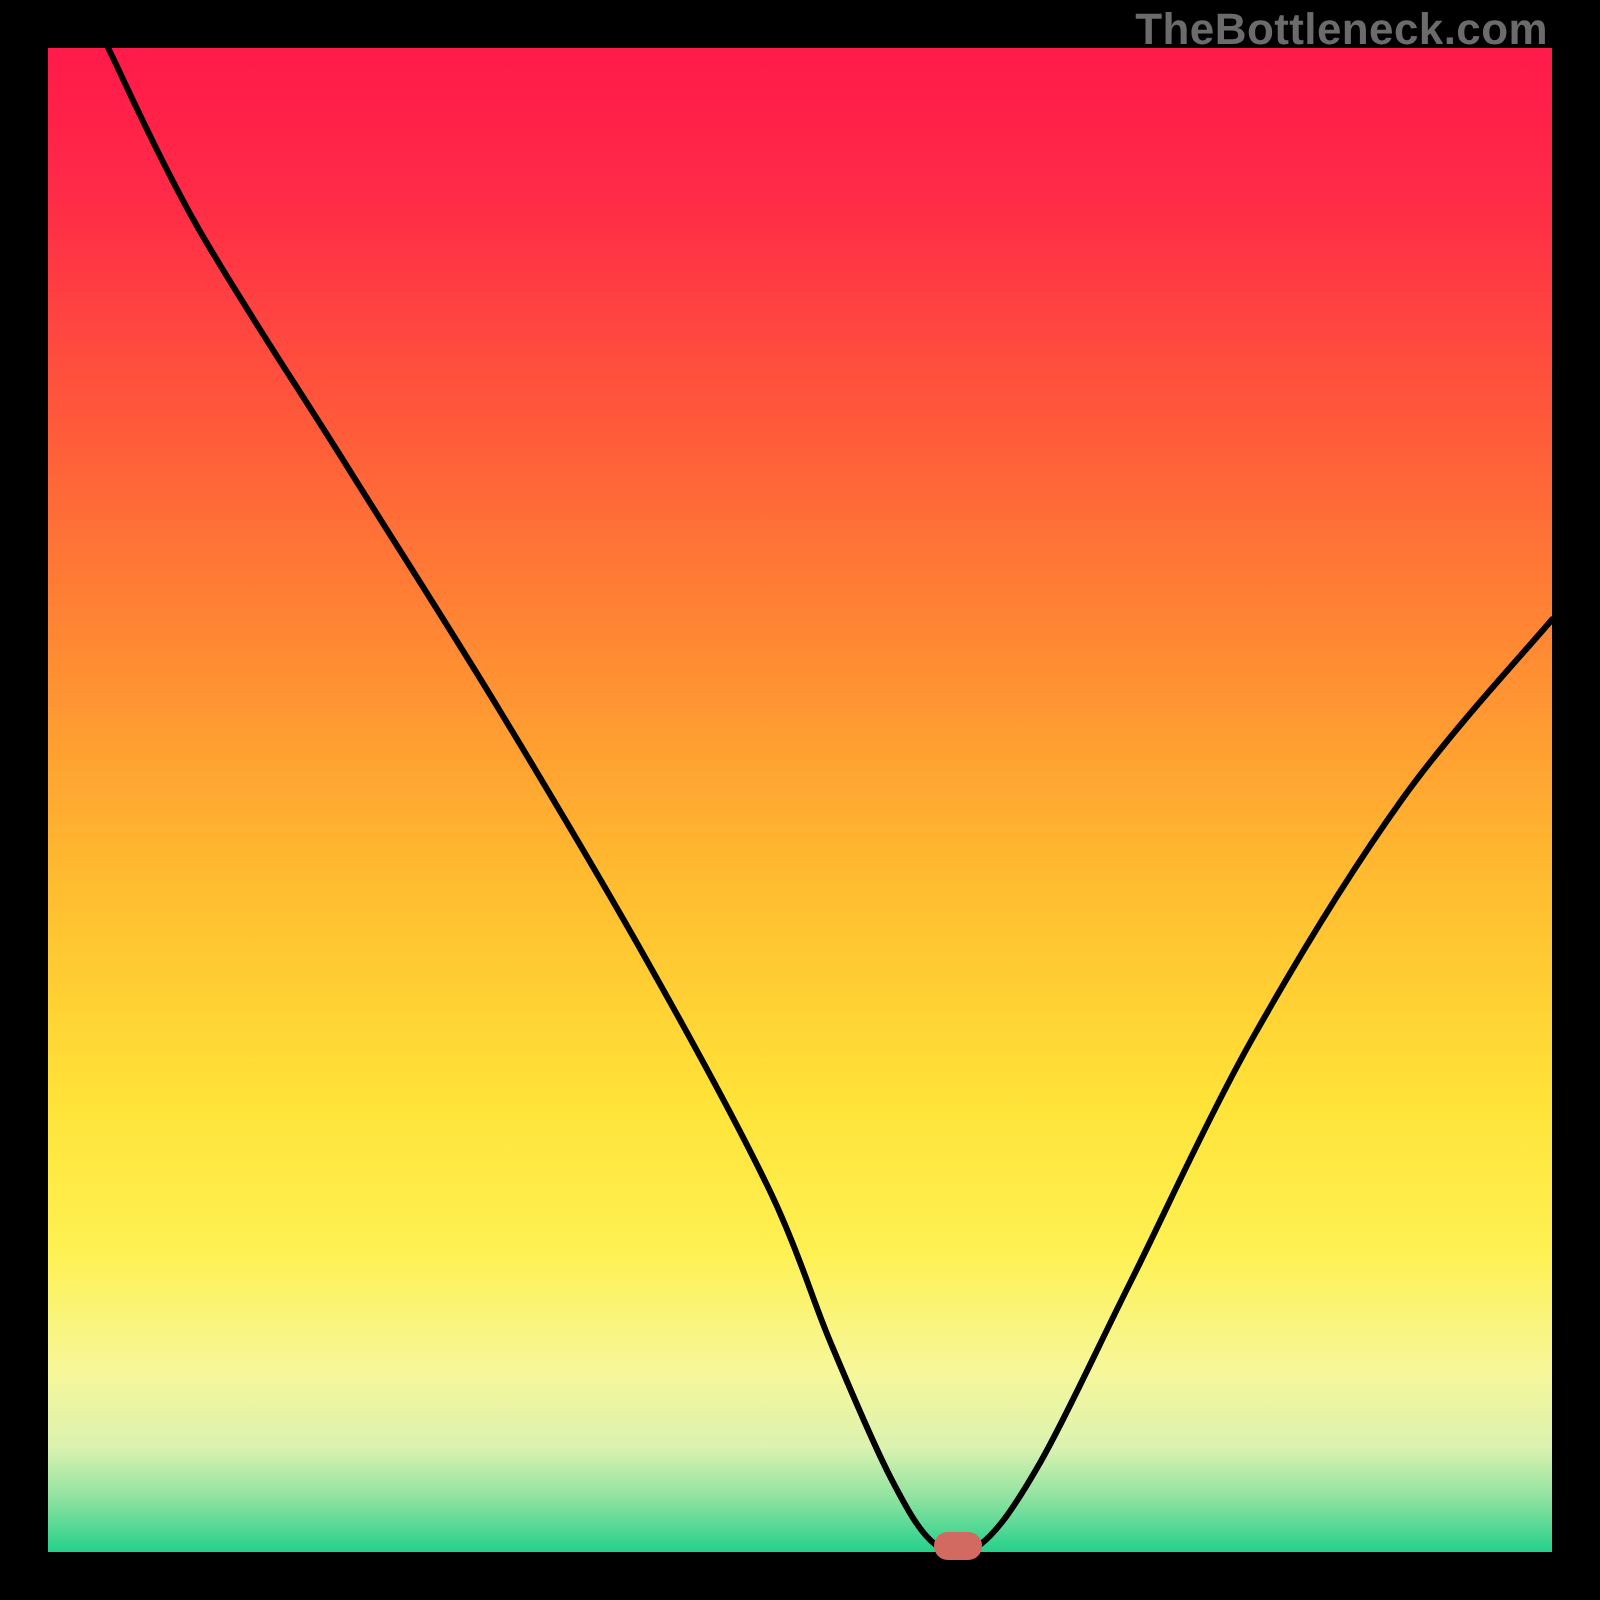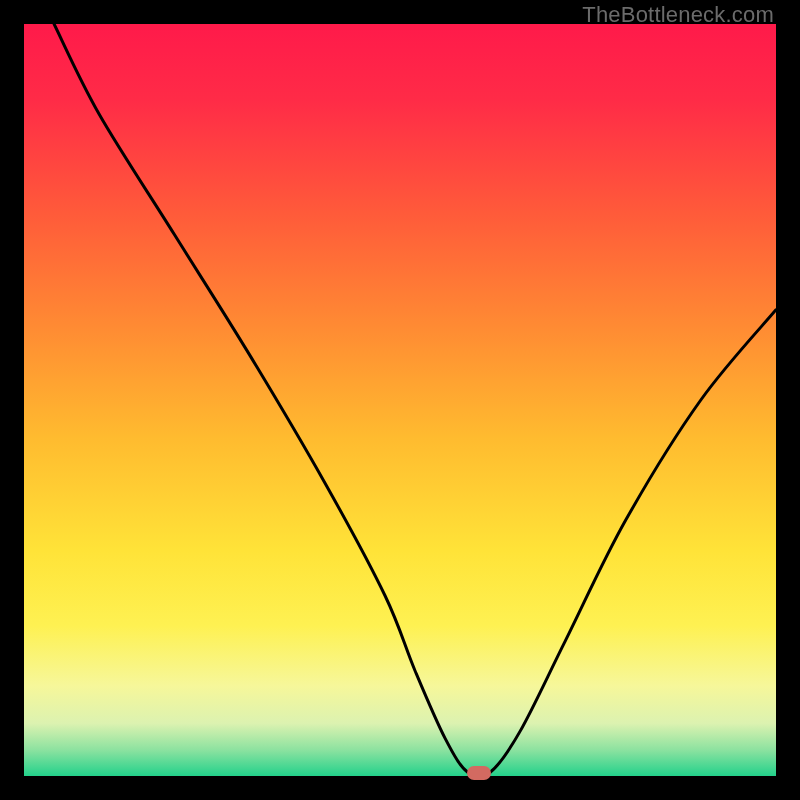--- a/index.html
+++ b/index.html
@@ -24,21 +24,21 @@
     left: 0;
     top: 0;
     width: 752px;
     height: 752px;
   }
   .watermark {
     position: absolute;
     top: 2px;
     right: 26px;
     font-size: 22px;
-    font-weight: 400;
+    font-weight: 700;
     color: #6b6b6b;
     letter-spacing: 0.2px;
   }
   .marker {
     position: absolute;
     border-radius: 8px;
     background: #d36a61;
   }
   svg.curve {
     position: absolute;

